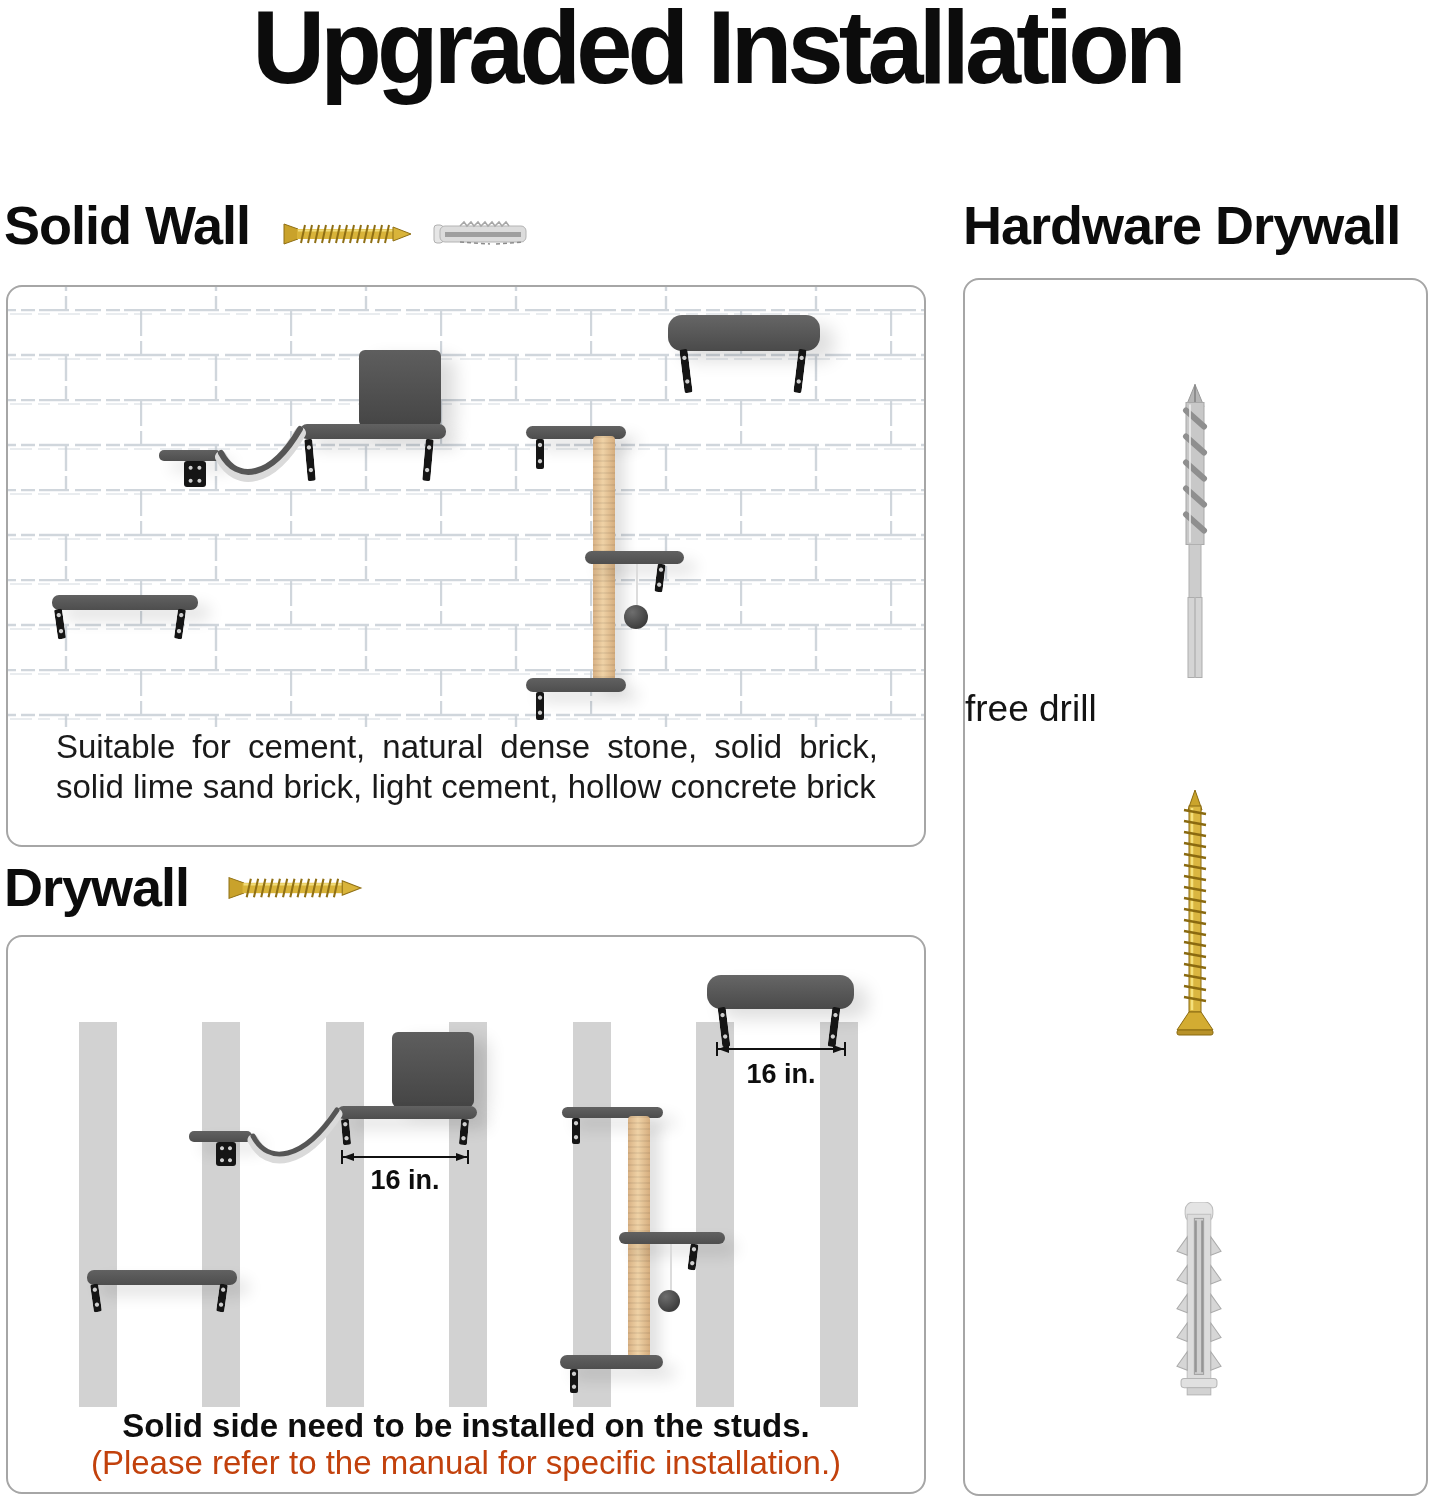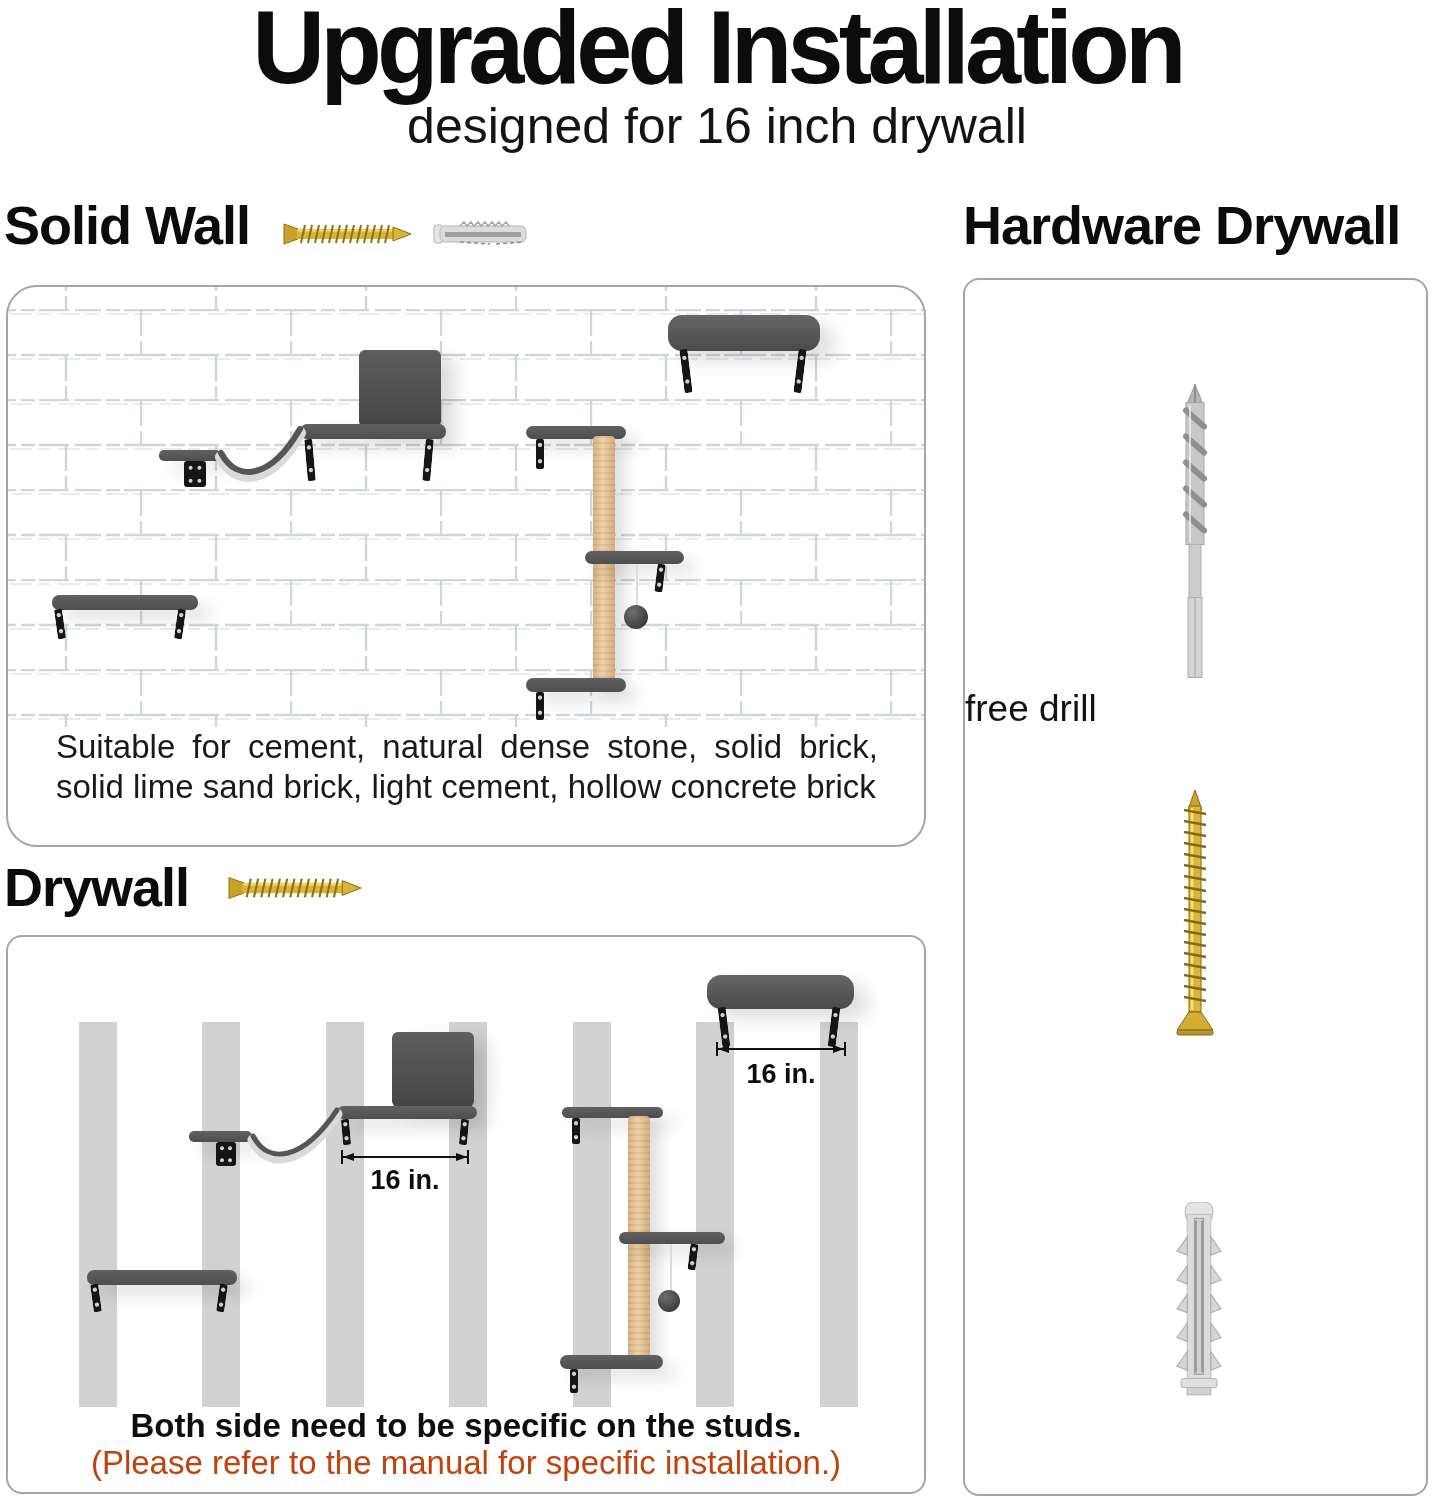--- a/index.html
+++ b/index.html
@@ -46,21 +46,20 @@
   .note-bold{font-size:33px;font-weight:bold;text-align:center;color:#0e0e0e;}
   .note-reg{font-size:33px;text-align:center;color:#c2410c;}
   .hw-label{font-size:37px;color:#141414;}
 </style>
 </head>
 <body>
 
 <div id="canvas">
 
   <div class="abs title">Upgraded Installation</div>
-  <div class="abs subtitle">designed for 16 inch drywall</div>
 
   <div class="abs section-h" style="left:4px;top:194px;">Solid Wall</div>
 
   <span class="abs" style="left:283px;top:220px;">
     <svg width="130" height="28" viewBox="0 0 130 26">
       <polygon points="1,3 15,8 15,18 1,23" fill="#c9a22b" stroke="#8f6f14" stroke-width="1"></polygon>
       <rect x="14" y="8" width="97" height="10" fill="#d9b43a"></rect>
       <line x1="15" y1="9.5" x2="110" y2="9.5" stroke="#f2dd7a" stroke-width="2"></line>
       <path d="M22,4 L18,22 M29,4 L25,22 M36,4 L32,22 M43,4 L39,22 M50,4 L46,22 M57,4 L53,22 M64,4 L60,22 M71,4 L67,22 M78,4 L74,22 M85,4 L81,22 M92,4 L88,22 M99,4 L95,22 M106,4 L102,22" stroke="#8f6f14" stroke-width="2" fill="none"></path>
       <polygon points="110,6 128,13 110,20" fill="#d9b43a" stroke="#8f6f14" stroke-width="1"></polygon>
@@ -72,21 +71,21 @@
       <rect x="2" y="6" width="9" height="18" rx="3" fill="#e6e6e6" stroke="#b0b0b0"></rect>
       <rect x="8" y="7" width="86" height="16" rx="5" fill="#dcdcdc" stroke="#b4b4b4"></rect>
       <path d="M28,7 l4,-4 l3,4 l4,-4 l3,4 l4,-4 l3,4 l4,-4 l3,4 l4,-4 l3,4 l4,-4 l3,4 l4,-4 l3,4" stroke="#a8a8a8" stroke-width="1.5" fill="none"></path>
       <rect x="13" y="13" width="76" height="5" fill="#9f9f9f"></rect>
       <path d="M28,23 l30,2 m6,0 l28,-2" stroke="#8c8c8c" stroke-width="1.5" stroke-dasharray="4 3" fill="none"></path>
     </svg>
   </span>
 
   <div class="abs section-h" style="left:963px;top:194px;">Hardware Drywall</div>
 
-  <div class="abs panel" style="left:6px;top:285px;width:916px;height:558px;border-radius:31px;">
+  <div class="abs panel" style="left:6px;top:285px;width:916px;height:558px;">
 
     <svg class="abs" style="left:0;top:0;" width="916" height="440">
       <defs>
         <pattern id="bricks" width="150" height="90" x="-18" y="22" patternUnits="userSpaceOnUse">
           <g stroke="#a9b4bf" stroke-width="2.4" opacity="0.55" fill="none" stroke-dasharray="26 5 14 4 30 6">
             <line x1="0" y1="1" x2="150" y2="1"></line>
             <line x1="0" y1="46" x2="150" y2="46"></line>
             <line x1="1" y1="1" x2="1" y2="45"></line>
             <line x1="76" y1="46" x2="76" y2="90"></line>
           </g>
@@ -186,21 +185,21 @@
     <div class="abs leg" style="left:681px;top:307px;height:26px;transform:rotate(7deg);"></div>
     <div class="abs string" style="left:662px;top:307px;height:48px;"></div>
     <div class="abs ball" style="left:650px;top:353px;width:22px;height:22px;"></div>
     <div class="abs shelf" style="left:552px;top:418px;width:103px;height:14px;"></div>
     <div class="abs leg" style="left:562px;top:432px;height:24px;"></div>
 
     <div class="abs shelf" style="left:79px;top:333px;width:150px;height:15px;"></div>
     <div class="abs leg" style="left:84px;top:347px;height:28px;transform:rotate(-8deg);"></div>
     <div class="abs leg" style="left:210px;top:347px;height:28px;transform:rotate(8deg);"></div>
 
-    <div class="abs note-bold" style="left:0;top:470px;width:916px;">Both side need to be specific on the studs.</div>
+    <div class="abs note-bold" style="left:0;top:470px;width:916px;">Solid side need to be installed on the studs.</div>
     <div class="abs note-reg" style="left:0;top:507px;width:916px;">(Please refer to the manual for specific installation.)</div>
   </div>
 
   <div class="abs panel" style="left:963px;top:278px;width:461px;height:1214px;">
 
     <span class="abs" style="left:210px;top:103px;">
       <svg width="40" height="298" viewBox="0 0 40 295">
         <polygon points="20,0 29,22 11,22" fill="#b6b6b6" stroke="#9a9a9a"></polygon>
         <line x1="20" y1="0" x2="20" y2="20" stroke="#8e8e8e" stroke-width="2"></line>
         <rect x="11" y="18" width="18" height="142" fill="#c8c8c8" stroke="#a8a8a8"></rect>

